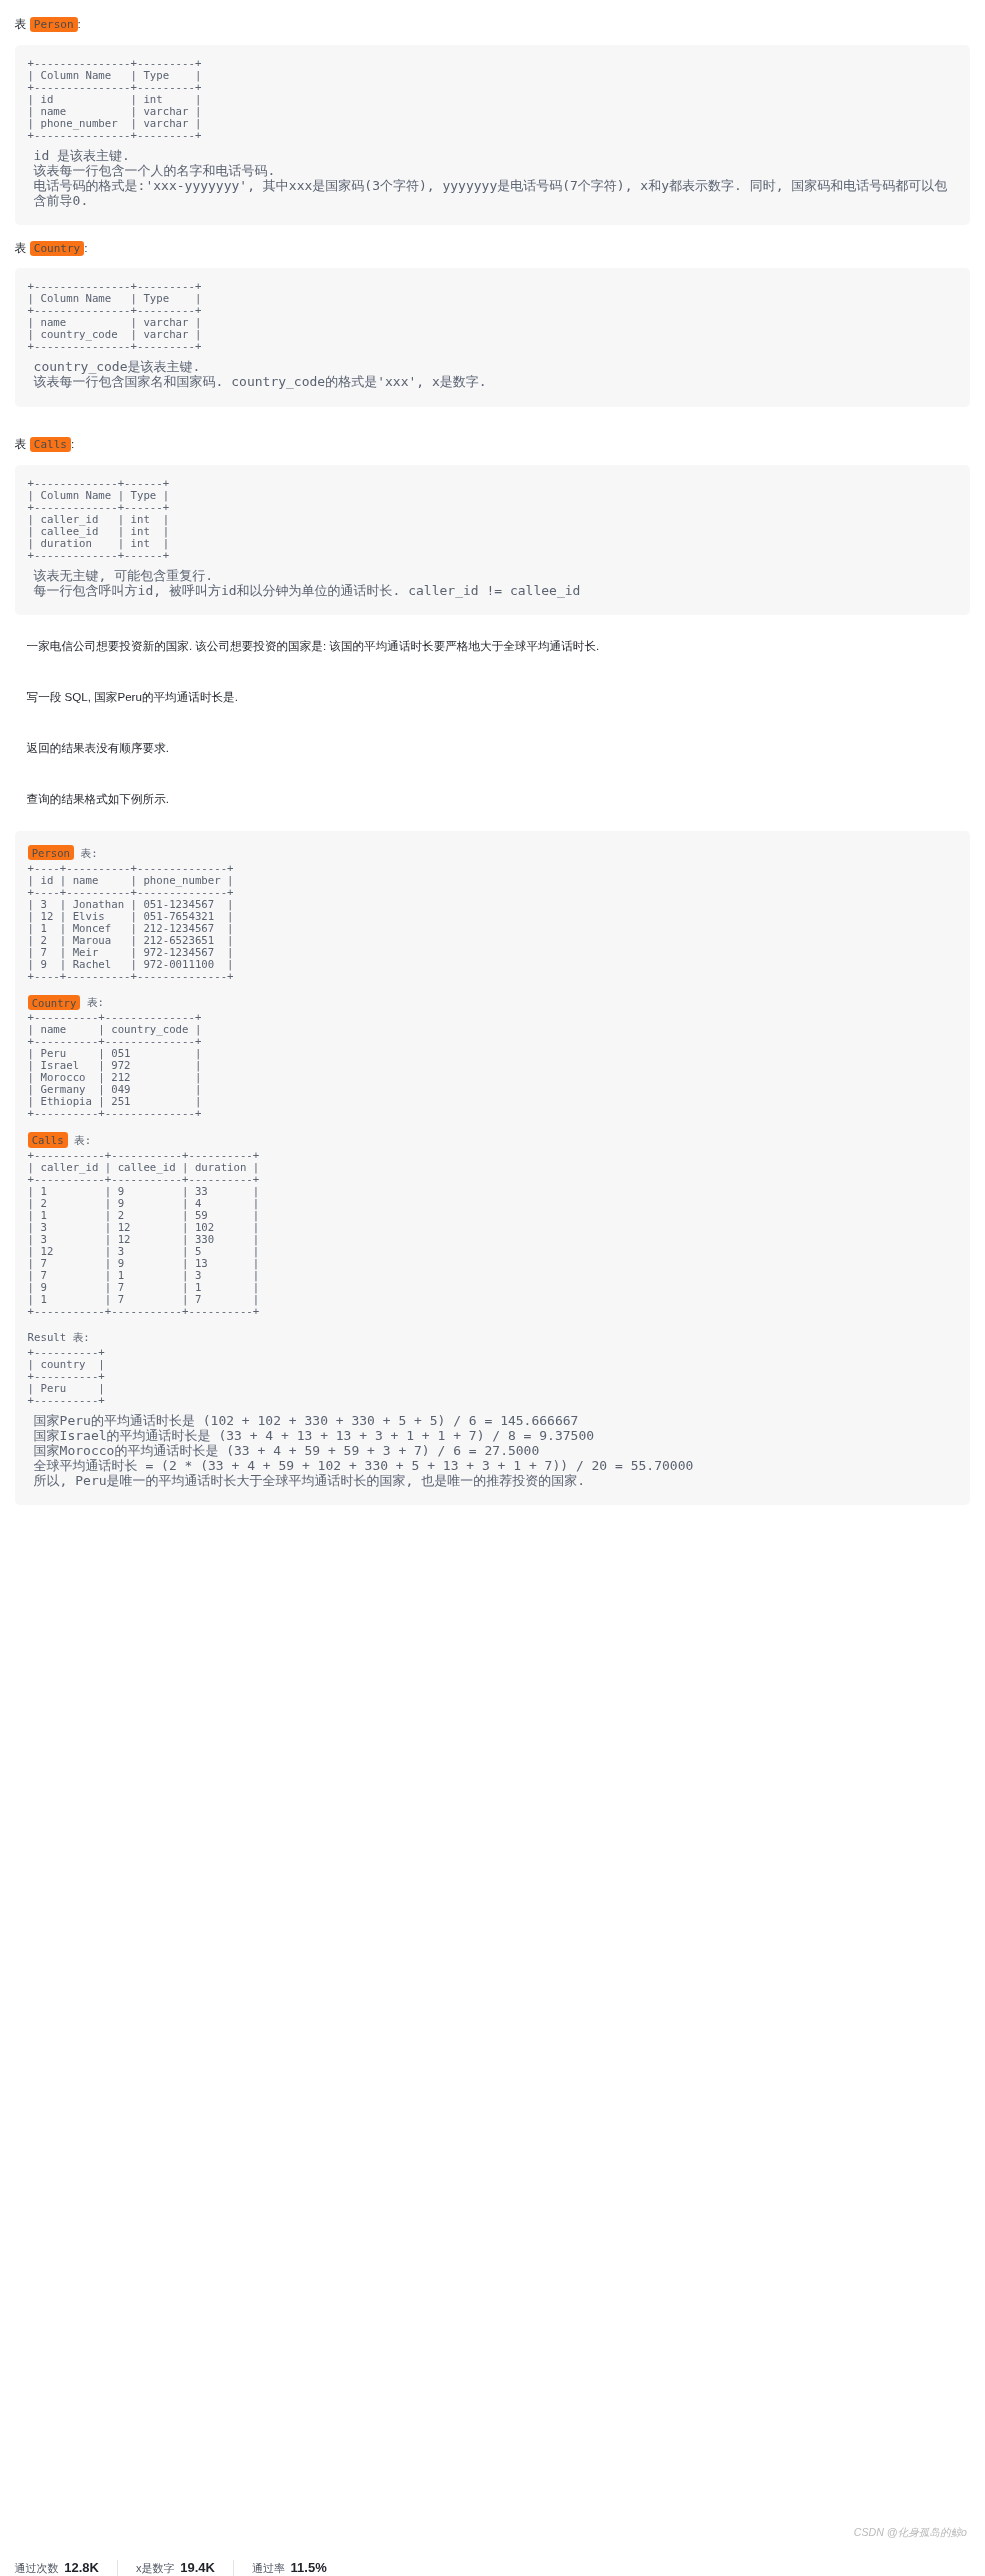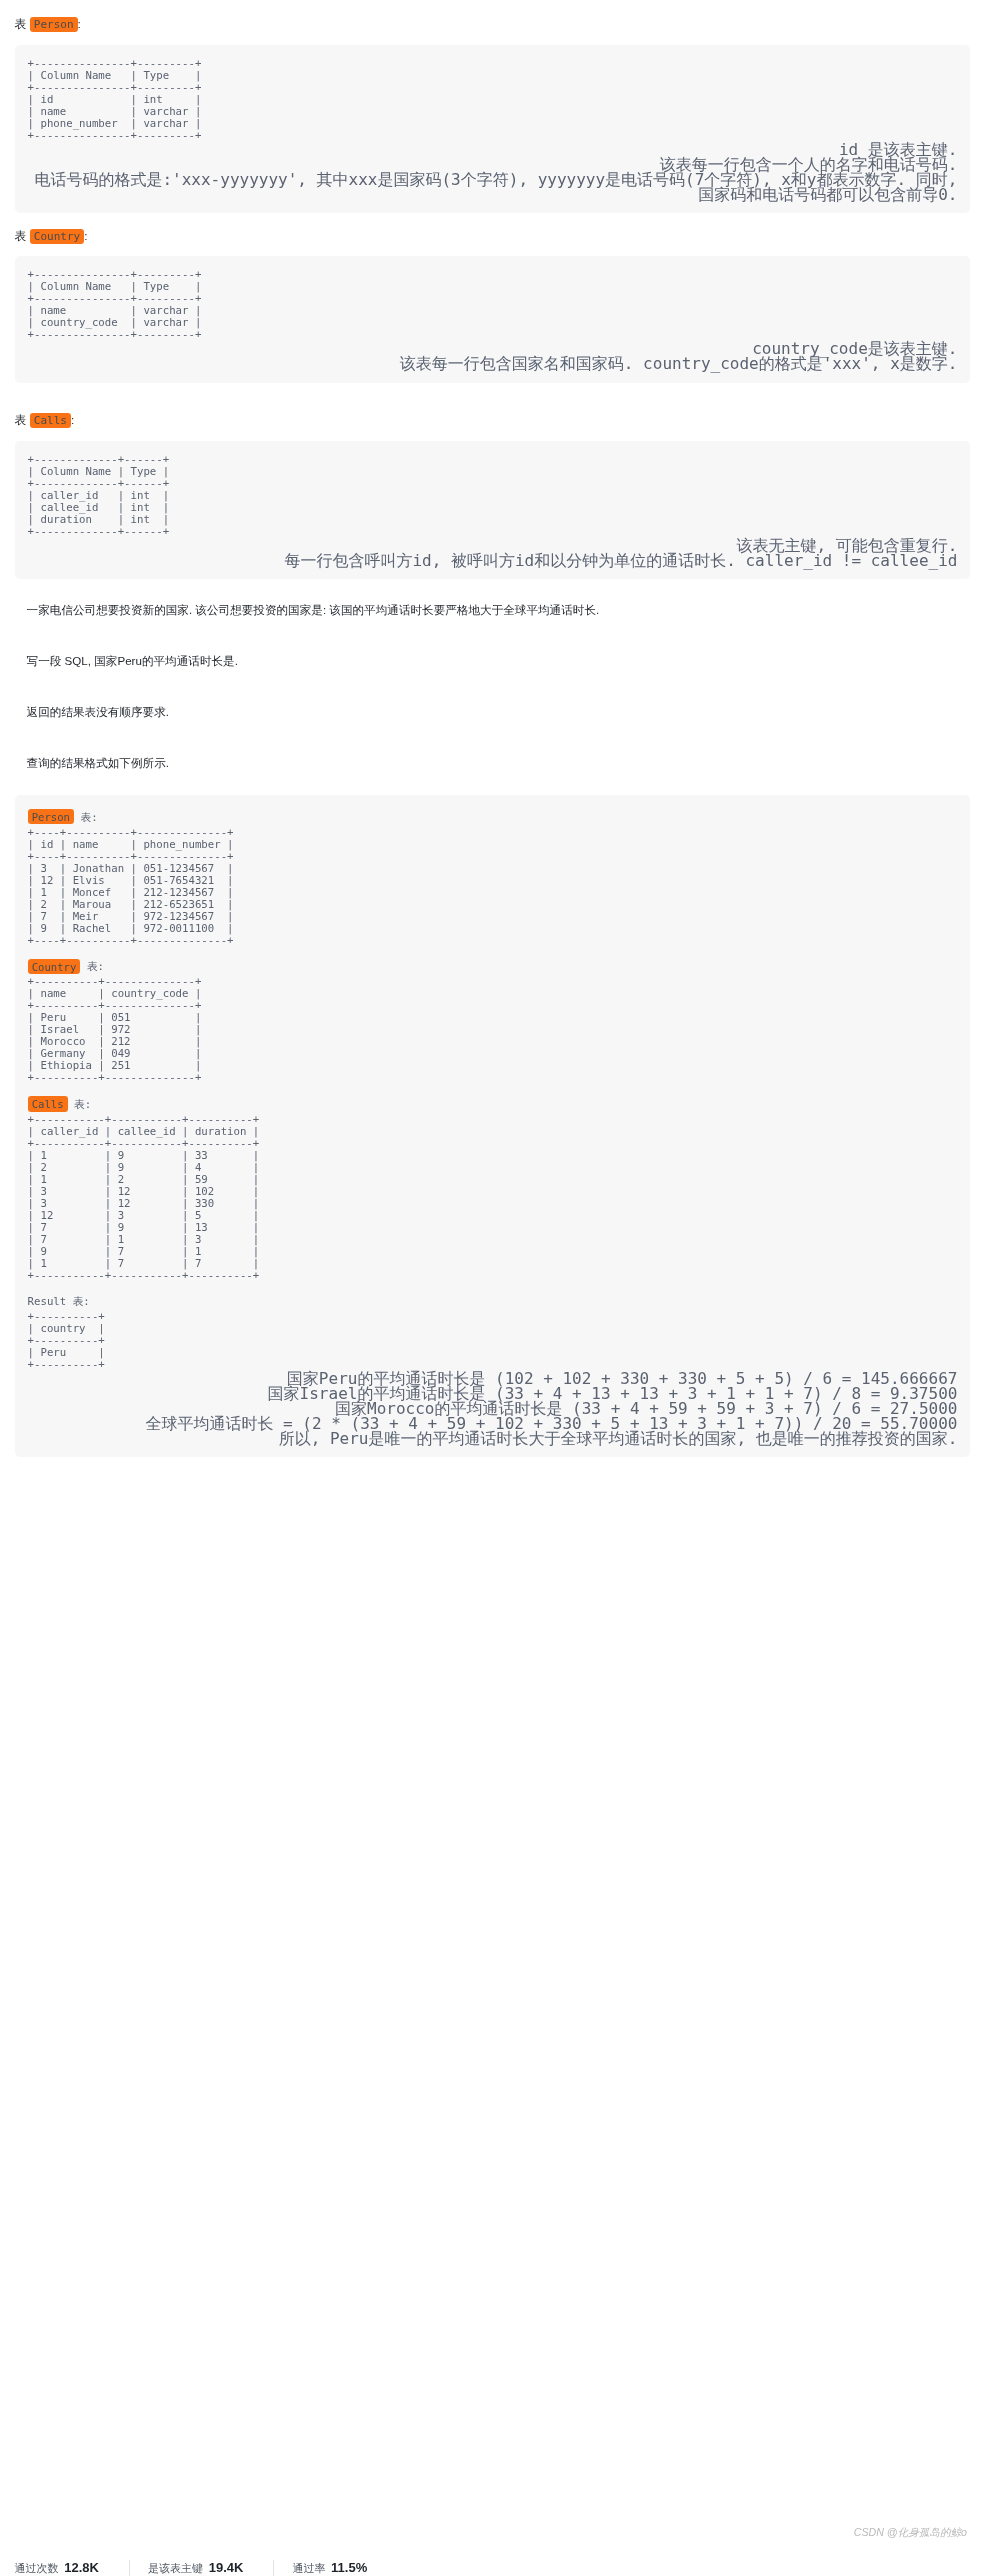--- a/index.html
+++ b/index.html
@@ -51,28 +51,27 @@
   pre.ascii {
     margin: 0;
     font-family: "DejaVu Sans Mono", monospace;
     font-size: 10.7px;
     line-height: 12px;
     color: #5a6270;
     white-space: pre;
     letter-spacing: 0px;
   }
   .desc {
-    margin: 0;
-    font-family: "DejaVu Sans Mono", monospace;
-    font-size: 16px;
+    margin: 6px;
+    font-family: "DejaVu Sans Mono", monospace;
+    font-size: 13px;
     line-height: 15px;
     color: #5a6270;
     white-space: pre-wrap;
     word-break: break-all;
-    text-align: right;
   }
   
   p.para {
     font-size: 11.6px;
     line-height: 17px;
     color: #1f2329;
     margin: 12px;
     padding: 10.6px 0 11.4px 0;
   }
   .blk-label {
@@ -88,21 +87,21 @@
   
   .footer {
     position: absolute;
     left: 0;
     bottom: 0;
     width: 985px;
     padding: 0 14.6px;
     height: 28px;
     display: flex;
     align-items: flex-end;
-    gap: 12px;
+    gap: 0px;
     overflow: hidden;
   }
   .stat {
     display: flex;
     align-items: baseline;
     gap: 5.7px;
     padding-right: 18px;
     white-space: nowrap;
   }
   .stat + .stat { padding-left: 18px; border-left: 0.8px solid #e3e3e3; }
@@ -262,21 +261,21 @@
   </div>
 
   <div class="watermark">CSDN @化身孤岛的鲸o</div>
 
   <div class="footer">
     <div class="stat">
       <span class="lbl">通过次数</span>
       <span class="val">12.8K</span>
     </div>
     <div class="stat">
-      <span class="lbl">是该表主键</span>
+      <span class="lbl">x是数字</span>
       <span class="val">19.4K</span>
     </div>
     <div class="stat">
       <span class="lbl">通过率</span>
       <span class="val">11.5%</span>
     </div>
   </div>
 </div>
 
 

